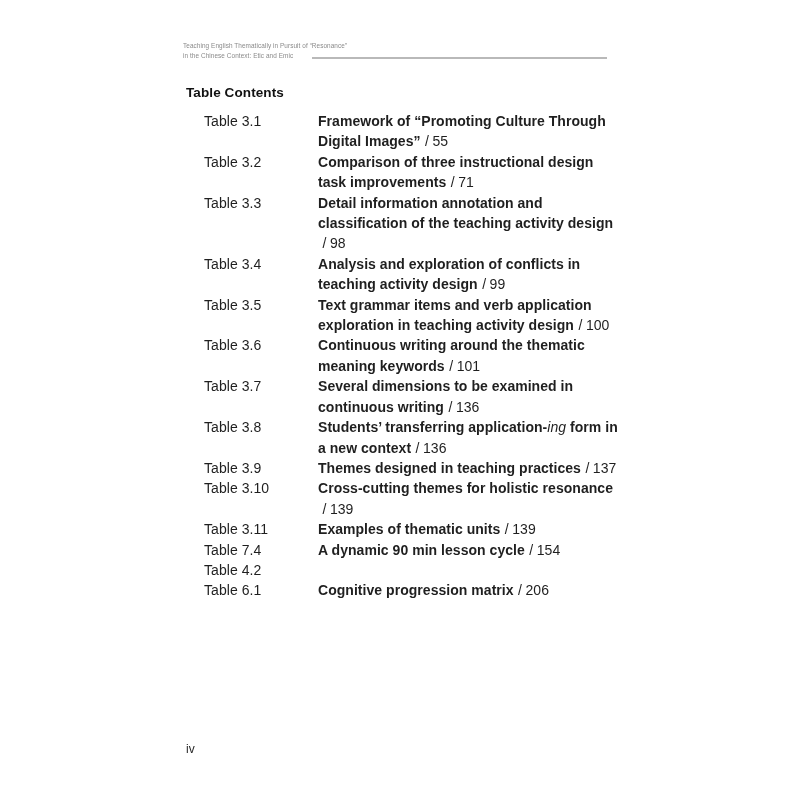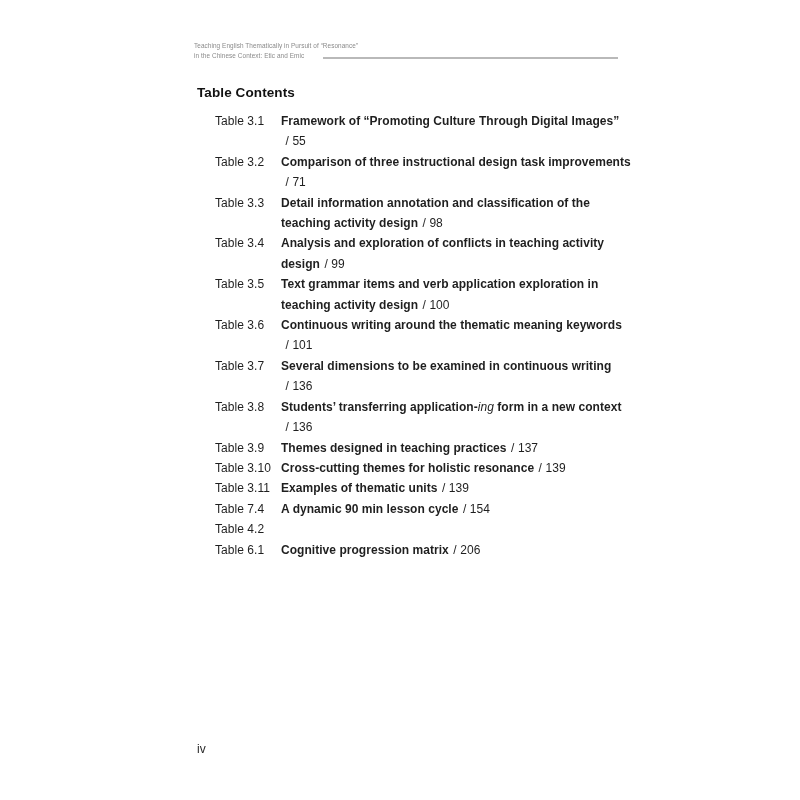--- a/index.html
+++ b/index.html
@@ -13,21 +13,20 @@
     position: relative;
     font-family: "Liberation Sans", sans-serif;
     color: #1a1a1a;
     -webkit-font-smoothing: antialiased;
   }
 
   .page {
     position: absolute;
     inset: 0;
     background: #ffffff;
-    margin-left: 11px;
   }
 
   
   .running-header {
     position: absolute;
     left: 183px;
     top: 41px;
     width: 430px;
   }
   .running-header-lines {
@@ -66,23 +65,24 @@
   
   .table-list {
     position: absolute;
     left: 204px;
     top: 111px;
     width: 420px;
   }
   .table-entry {
     display: flex;
     align-items: flex-start;
-    font-size: 12px;
+    font-size: 14px;
     line-height: 20.4px;
     color: #1f1f1f;
+    gap: 48px;
   }
   .entry-label {
     flex: 0 0 66px;
     white-space: nowrap;
     letter-spacing: 0.05px;
   }
   .entry-body {
     flex: 1 1 auto;
     letter-spacing: 0.04px;
   }

